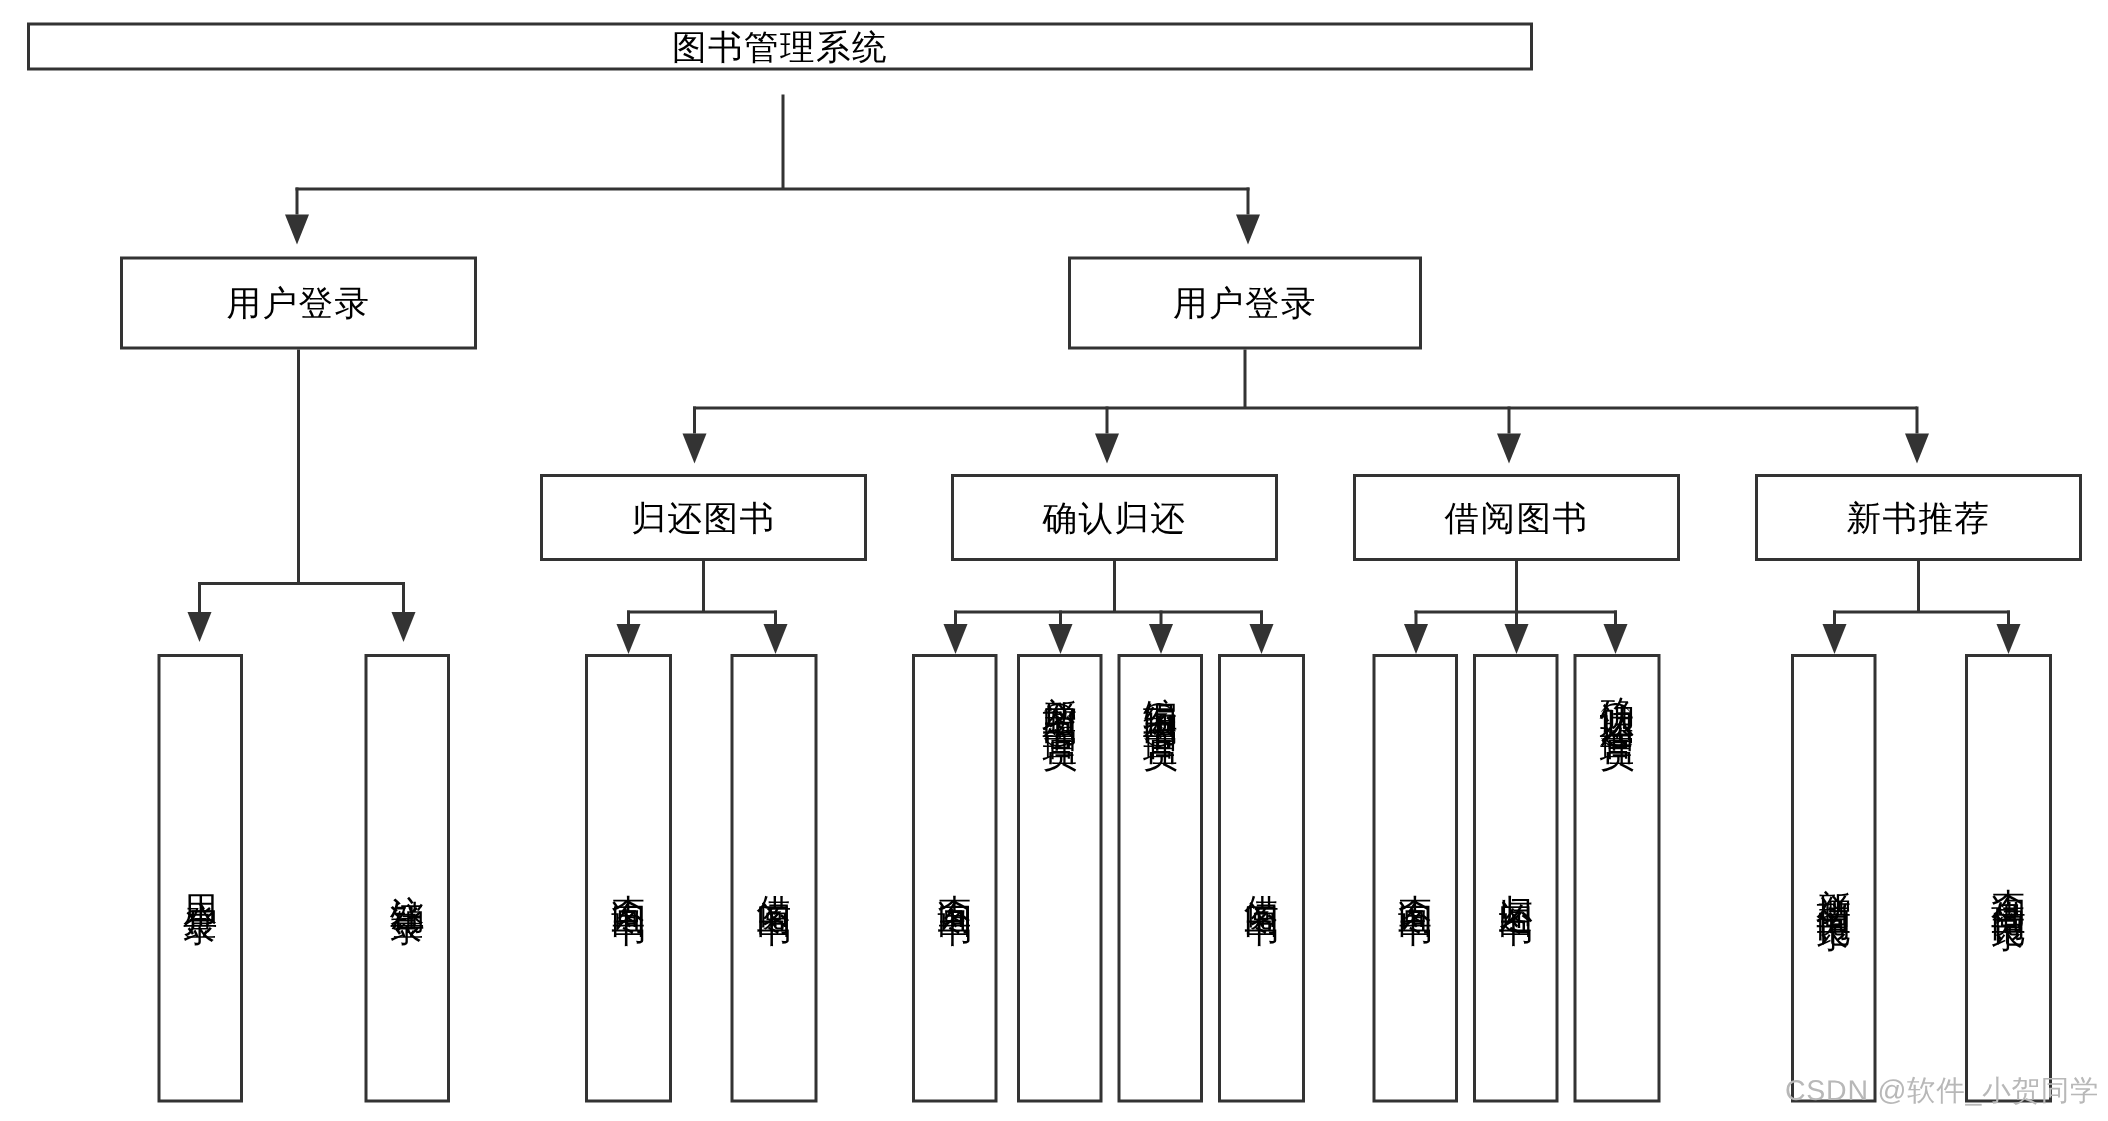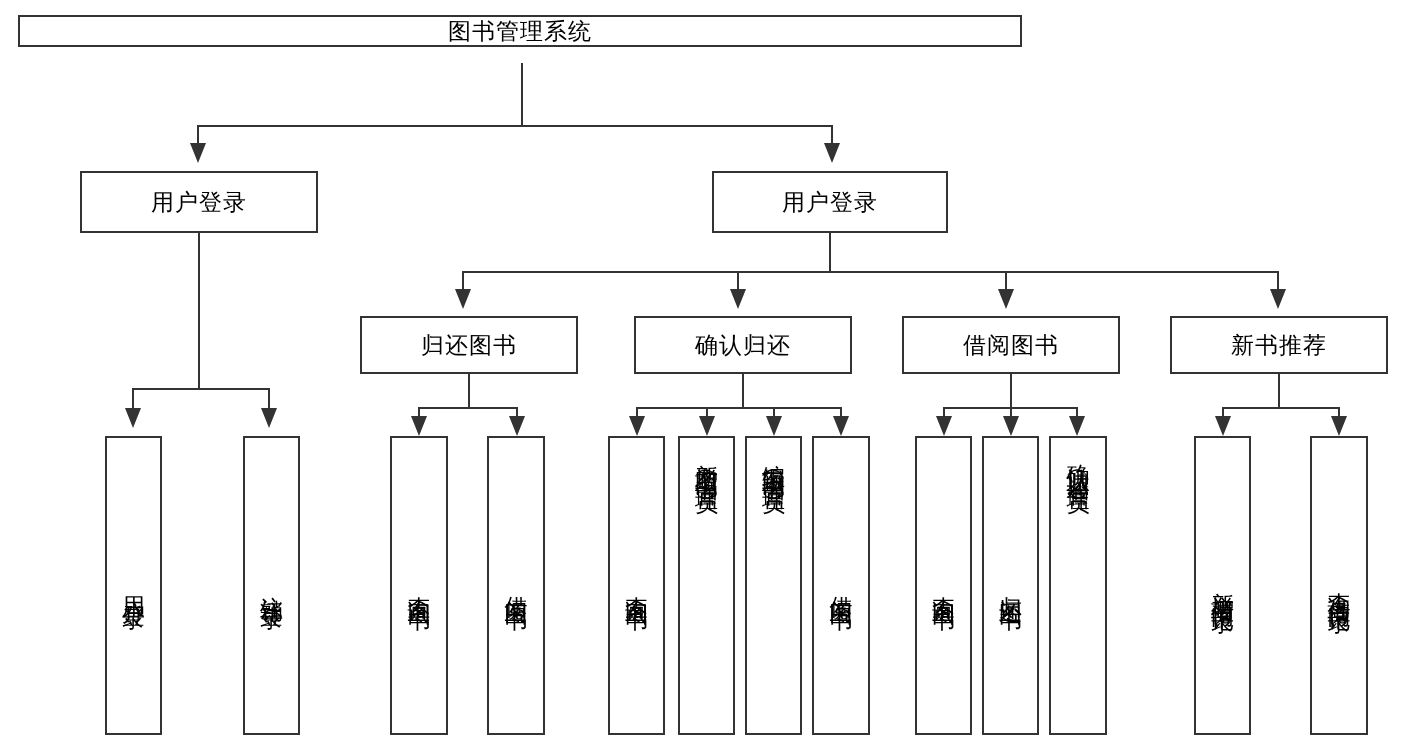--- a/index.html
+++ b/index.html
@@ -228,14 +228,15 @@
     <div class="vwrap center">
         <span class="vtext">新增借阅记录</span>
       </div>
   </div>
   <div class="node v" style="left:1310px; top:436px; width:58px; height:299px;">
     <div class="vwrap center">
         <span class="vtext">查询借阅记录</span>
       </div>
   </div>
 
+  <div class="watermark" style="left:1190px; top:714px;">CSDN @软件_小贺同学</div>
 
 </div>
 
 </body></html>

